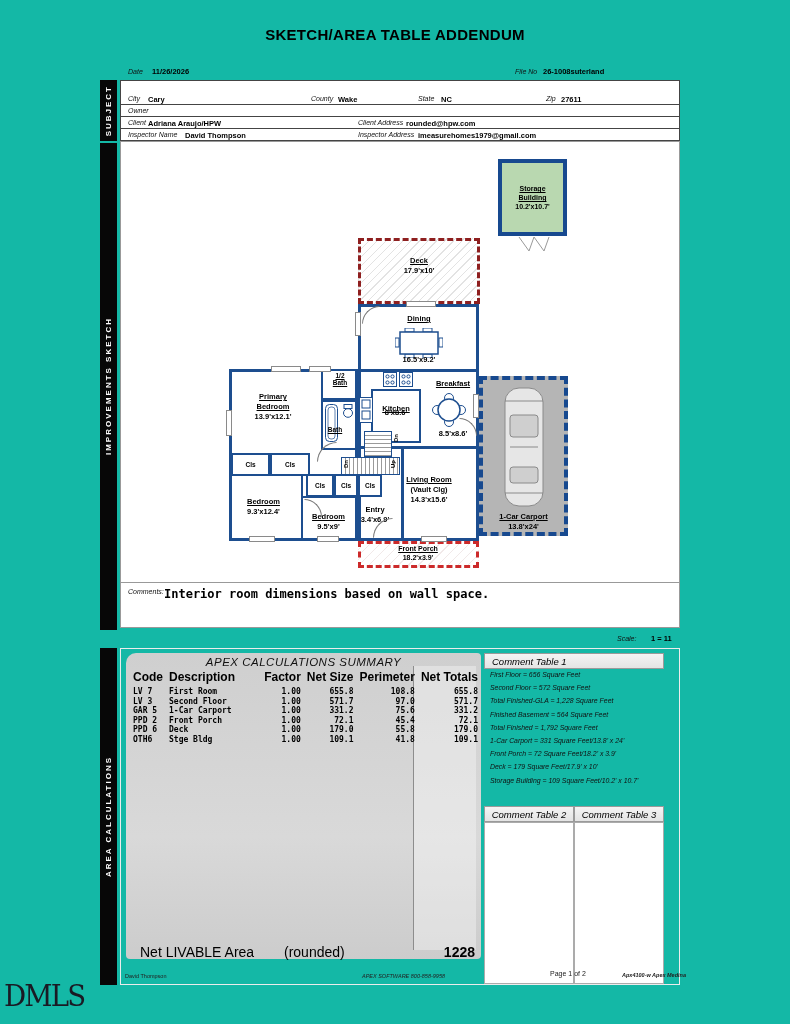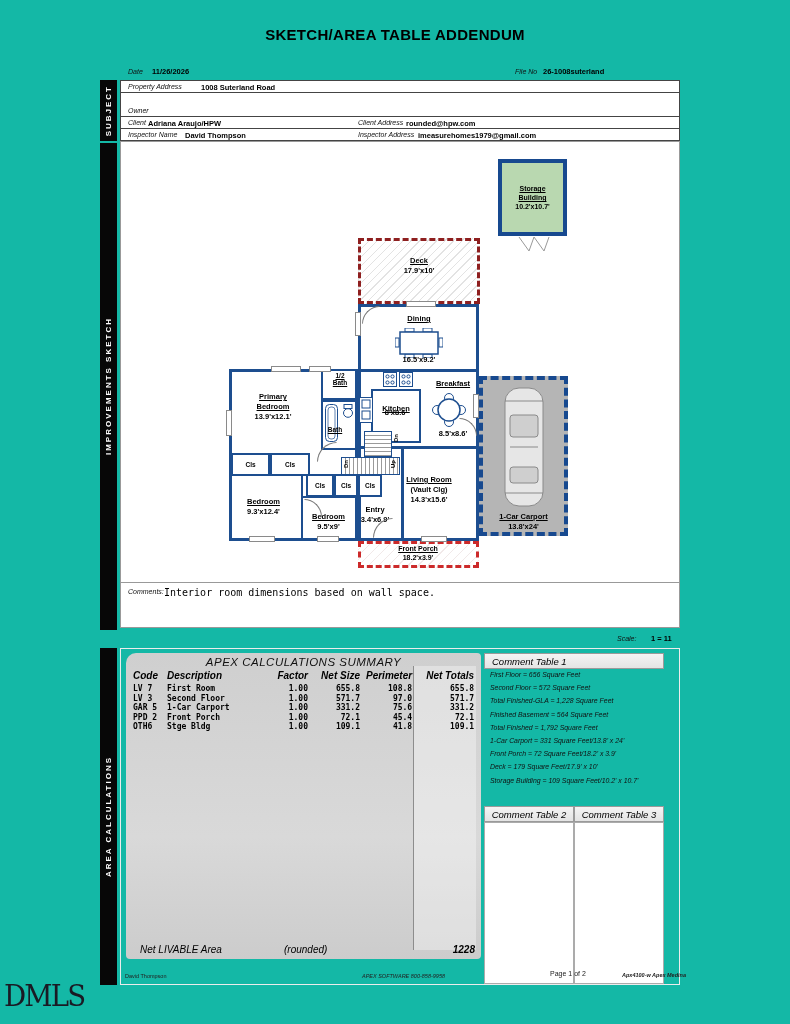--- a/index.html
+++ b/index.html
@@ -41,24 +41,24 @@
 
 .comments-box{position:absolute;left:120px;top:583px;width:560px;height:45px;border:1px solid #999;border-top:none;background:#fff;}
 .mono{font-family:"DejaVu Sans Mono",monospace;}
 
 .area-box{position:absolute;left:120px;top:648px;width:560px;height:337px;border:1px solid #ececec;}
 .sum-panel{position:absolute;left:5px;top:4px;width:355px;height:306px;background:linear-gradient(180deg,#cfcfcf,#d9d9d9 60%,#cccccc);border-radius:10px 4px 4px 4px;}
 .sum-title{position:absolute;top:3px;left:0;width:100%;text-align:center;font-style:italic;font-size:11.5px;letter-spacing:.5px;color:#111;}
 .sum-light{position:absolute;left:288px;top:13px;width:62px;height:284px;background:rgba(255,255,255,.35);}
 .sum-div{position:absolute;left:287px;top:13px;width:1px;height:284px;background:#8d8d8d;}
 .sum-table{position:absolute;left:4px;top:16px;border-collapse:collapse;}
-.sum-table th{font-size:10px;font-weight:bold;padding:1px 3px 3px 3px;white-space:nowrap;font-style:italic;}
+.sum-table th{font-size:12px;font-weight:bold;padding:1px 3px 3px 3px;white-space:nowrap;}
 .sum-table td{font-family:"DejaVu Sans Mono",monospace;font-weight:bold;font-size:8px;line-height:9.6px;padding:0 3px;white-space:nowrap;}
 .ta-l{text-align:left;} .ta-r{text-align:right;}
-.netrow span{position:absolute;font-style:italic;font-size:10px;}
+.netrow span{position:absolute;font-size:14px;}
 
 .ct-hdr{position:absolute;height:16px;background:linear-gradient(180deg,#f4f4f4,#e4e4e4);border:1px solid #9a9a9a;font-style:italic;font-size:9.5px;display:flex;align-items:center;}
 .ct-body{position:absolute;background:#fff;border:1px solid #ababab;}
 .ct1-lines{position:absolute;left:363px;top:22px;width:180px;}
 .ct1-line{font-style:italic;font-size:6.9px;height:13.2px;padding-left:6px;white-space:nowrap;color:#111;}
 
 .foot{position:absolute;font-size:5.5px;color:#222;white-space:nowrap;}
 .logo{position:absolute;left:4px;top:978px;font-family:"DejaVu Serif",serif;font-size:30px;color:#1a1a24;letter-spacing:-2px;transform:scaleX(.92);transform-origin:left top;}
 </style>
 </head>
@@ -79,23 +79,29 @@
     </div>
 
   <div class="hdr-free">
     <span class="lbl" style="left:128px;top:68px;">Date</span>
     <span class="val" style="left:152px;top:67px;">11/26/2026</span>
     <span class="lbl" style="left:515px;top:68px;">File No</span>
     <span class="val" style="left:543px;top:67px;">26-1008suterland</span>
   </div>
 
   <div class="hdr-box">
-    <div class="hdr-row" style="top:0;">
-      <span class="lbl" style="left:7px;">Property Address</span>
-      <span class="val" style="left:80px;">1008 Suterland Road</span>
+    <div class="hdr-row" style="top:12px;">
+      <span class="lbl" style="left:7px;">City</span>
+      <span class="val" style="left:27px;">Cary</span>
+      <span class="lbl" style="left:190px;">County</span>
+      <span class="val" style="left:217px;">Wake</span>
+      <span class="lbl" style="left:297px;">State</span>
+      <span class="val" style="left:320px;">NC</span>
+      <span class="lbl" style="left:425px;">Zip</span>
+      <span class="val" style="left:440px;">27611</span>
     </div>
     <div class="hdr-row" style="top:24px;">
       <span class="lbl" style="left:7px;">Owner</span>
       <span class="val" style="left:32px;"></span>
     </div>
     <div class="hdr-row" style="top:36px;">
       <span class="lbl" style="left:7px;">Client</span>
       <span class="val" style="left:27px;">Adriana Araujo/HPW</span>
       <span class="lbl" style="left:237px;">Client Address</span>
       <span class="val" style="left:285px;">rounded@hpw.com</span>
@@ -284,21 +290,21 @@
 
     <div class="arc" style="left:196px;top:300px;width:20px;height:20px;"></div>
     <div class="arc" style="left:183px;top:357px;width:18px;height:18px;transform:rotate(90deg);"></div>
     <div class="arc" style="left:252px;top:376px;width:20px;height:20px;"></div>
     <div class="arc" style="left:338px;top:276px;width:18px;height:18px;transform:rotate(90deg);"></div>
     <div class="arc" style="left:241px;top:164px;width:18px;height:18px;"></div>
   </div>
 
   <div class="comments-box">
     <span class="lbl" style="position:absolute;left:7px;top:5px;">Comments:</span>
-    <span class="mono" style="position:absolute;left:43px;top:4px;font-size:10px;font-weight:normal;">Interior room dimensions based on wall space.</span>
+    <span class="mono" style="position:absolute;left:43px;top:4px;font-size:12px;font-weight:bold;">Interior room dimensions based on wall space.</span>
   </div>
 
   <span class="lbl" style="position:absolute;left:617px;top:635px;">Scale:</span>
   <span class="val" style="position:absolute;left:651px;top:634px;">1 = 11</span>
 
   <div class="area-box">
 
     <div class="sum-panel">
       <div class="sum-title">APEX  CALCULATIONS  SUMMARY</div>
       <div class="sum-light"></div>
@@ -349,20 +355,28 @@
             </tr>
           <tr>
               <td class="ta-l">PPD 2</td>
               <td class="ta-l">Front Porch</td>
               <td class="ta-r">1.00</td>
               <td class="ta-r">72.1</td>
               <td class="ta-r">45.4</td>
               <td class="ta-r">72.1</td>
             </tr>
           <tr>
+              <td class="ta-l">PPD 6</td>
+              <td class="ta-l">Deck</td>
+              <td class="ta-r">1.00</td>
+              <td class="ta-r">179.0</td>
+              <td class="ta-r">55.8</td>
+              <td class="ta-r">179.0</td>
+            </tr>
+          <tr>
               <td class="ta-l">OTH6</td>
               <td class="ta-l">Stge Bldg</td>
               <td class="ta-r">1.00</td>
               <td class="ta-r">109.1</td>
               <td class="ta-r">41.8</td>
               <td class="ta-r">109.1</td>
             </tr>
         </tbody>
       </table>
       <div class="netrow">

